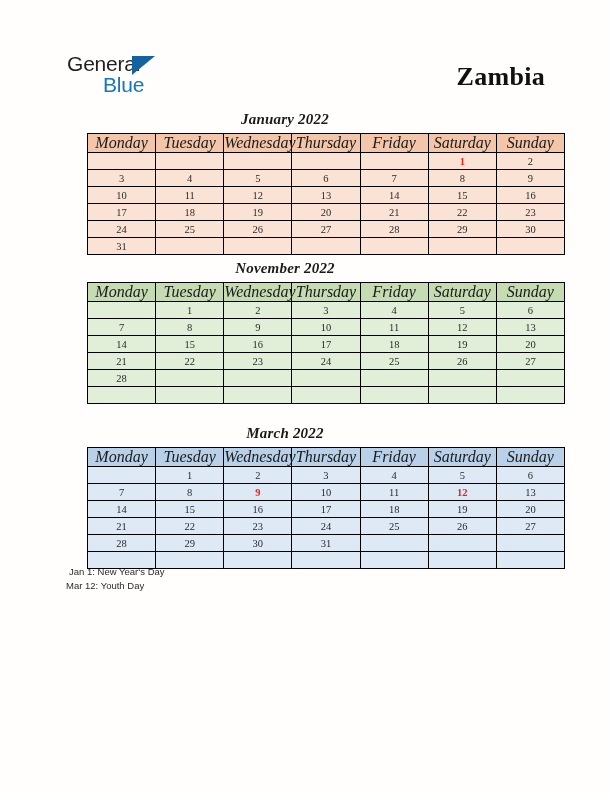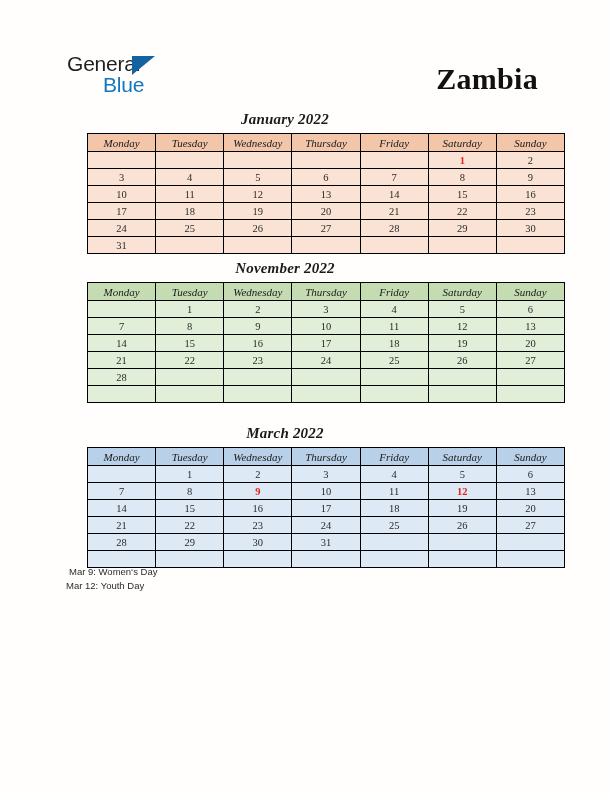--- a/index.html
+++ b/index.html
@@ -54,25 +54,25 @@
     position: absolute;
     left: 65px;
     top: 4px;
     width: 0;
     height: 0;
     border-left: 23px solid #1463a0;
     border-bottom: 19px solid transparent;
   }
   .country-title {
     position: absolute;
-    right: 74px;
+    right: 67px;
     top: 62px;
     font-family: "Liberation Serif", serif;
     font-weight: bold;
-    font-size: 30px;
+    font-size: 26px;
     color: #111111;
     letter-spacing: 0.3px;
   }
 
   
   .month-block {
     position: absolute;
     left: 67px;
     width: 396px;
     padding-left: 20px;
@@ -103,21 +103,21 @@
     height: 16px;
     text-align: center;
     vertical-align: middle;
     font-family: "Liberation Serif", serif;
     font-size: 10.5px;
     color: #2a2a2a;
     padding: 0;
   }
   table.cal td.dow {
     font-style: italic;
-    font-size: 11px;
+    font-size: 16px;
     color: #1a1a1a;
     height: 17px;
   }
   table.cal td.holiday {
     color: #e8231a;
     font-weight: bold;
   }
 
   
   #month-0 table.cal td { background: #fae3d5; }
@@ -364,15 +364,15 @@
           <td></td>
           <td></td>
           <td></td>
           <td></td>
         </tr>
       </tbody>
   </table>
 </div>
 
 <div class="legend">
-  <div class="legend-item">Mar 9: Women‘s Day</div>
+  <div class="legend-item">Jan 1: New Year‘s Day</div>
   <div class="legend-item">Mar 12: Youth Day</div>
 </div>
 
 </body></html>

